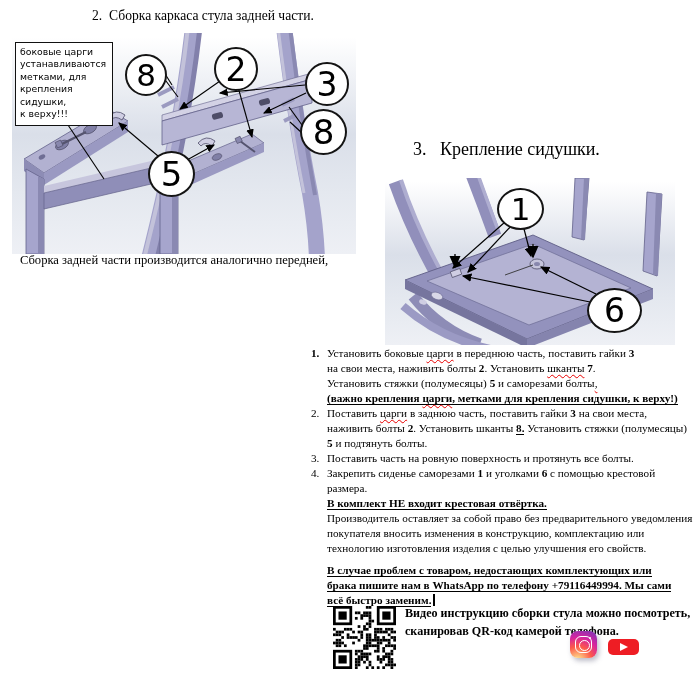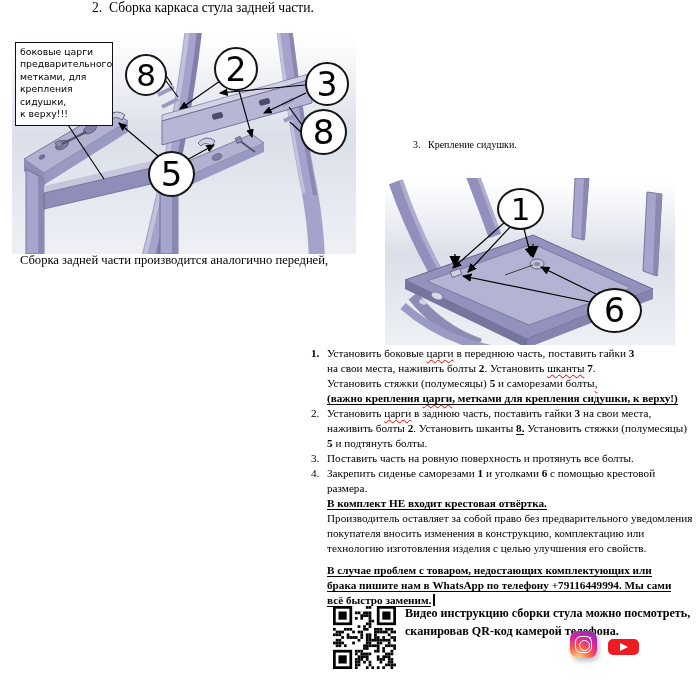--- a/index.html
+++ b/index.html
@@ -1,22 +1,22 @@
 <!DOCTYPE html>
 <html><head>
 <meta charset="utf-8">
 <style>
   html,body{margin:0;padding:0;}
   body{
     width:700px;height:700px;position:relative;background:#ffffff;
     font-family:"Liberation Serif","DejaVu Serif",serif;color:#000;overflow:hidden;
   }
   .abs{position:absolute;}
-  #title2{left:92px;top:0;font-size:13.6px;white-space:pre;}
-  #title3{left:413px;top:139px;font-size:10px;white-space:pre;}
+  #title2{left:92px;top:8px;font-size:13.6px;white-space:pre;}
+  #title3{left:413px;top:139px;font-size:18px;white-space:pre;}
 
   .cadimg{
     position:absolute;overflow:hidden;
     background:linear-gradient(180deg,#ffffff 2%,#dadfe9 46%,#e4e8ef 72%,#eef0f5 100%);
   }
   #img1{left:12px;top:33px;width:344px;height:221px;}
   #img2{left:385px;top:178px;width:290px;height:167px;}
   .cadimg svg{position:absolute;left:0;top:0;}
 
   .balloon{
@@ -122,21 +122,21 @@
       <line x1="226" y1="54" x2="240" y2="104" marker-end="url(#ar1)"></line>
       <line x1="293" y1="52" x2="208" y2="60" marker-end="url(#ar1)"></line>
       <line x1="294" y1="60" x2="252" y2="80" marker-end="url(#ar1)"></line>
       <line x1="290" y1="92" x2="277" y2="74"></line>
       <line x1="290" y1="100" x2="278" y2="89"></line>
       <line x1="146" y1="123" x2="107" y2="90" marker-end="url(#ar1)"></line>
       <line x1="175" y1="127" x2="202" y2="112" marker-end="url(#ar1)"></line>
     </g>
   </svg>
   <div class="callout-box">боковые царги
-предварительного
+устанавливаются
 метками, для
 крепления сидушки,
 к верху!!!</div>
   <div class="balloon" style="left:113px;top:21px;width:38px;height:38px;font-size:31px;">
       <span>8</span>
     </div>
   <div class="balloon" style="left:202px;top:14px;width:40px;height:40px;font-size:33px;">
       <span>2</span>
     </div>
   <div class="balloon" style="left:293px;top:29px;width:40px;height:40px;font-size:33px;">
@@ -205,21 +205,21 @@
   <div class="balloon" style="left:202px;top:110px;width:51px;height:41px;font-size:33px;">
       <span>6</span>
     </div>
 </div>
 
 <div class="abs" id="list">
     <div class="ln"><span class="num b">1.</span><span>Установить боковые </span><span class="w">царги</span><span> в переднюю часть, поставить гайки </span><span class="b">3</span></div>
     <div class="ln"><span>на свои места, наживить болты </span><span class="b">2</span><span>. Установить </span><span class="w">шканты</span><span> </span><span class="b">7</span><span>.</span></div>
     <div class="ln"><span>Установить стяжки (полумесяцы) </span><span class="b">5</span><span> и саморезами болты</span><span class="w">,</span></div>
     <div class="ln"><span class="b u">(важно крепления </span><span class="b u w">царги</span><span class="b u">, метками для крепления сидушки, к верху!)</span></div>
-    <div class="ln"><span class="num">2.</span><span>Установить </span><span class="w">царги</span><span> в заднюю часть, поставить гайки </span><span class="b">3</span><span> на свои места,</span></div>
+    <div class="ln"><span class="num">2.</span><span>Поставить </span><span class="w">царги</span><span> в заднюю часть, поставить гайки </span><span class="b">3</span><span> на свои места,</span></div>
     <div class="ln"><span>наживить болты </span><span class="b">2</span><span>. Установить шканты </span><span class="b u">8.</span><span> Установить стяжки (полумесяцы)</span></div>
     <div class="ln"><span class="b">5</span><span> и подтянуть болты.</span></div>
     <div class="ln"><span class="num">3.</span><span>Поставить часть на ровную поверхность и протянуть все болты.</span></div>
     <div class="ln"><span class="num">4.</span><span> Закрепить сиденье саморезами </span><span class="b">1</span><span> и уголками </span><span class="b">6</span><span> с помощью крестовой</span></div>
     <div class="ln"><span>размера.</span></div>
     <div class="ln"><span class="b u">В комплект НЕ входит крестовая отвёртка.</span></div>
     <div class="ln"><span>Производитель оставляет за собой право без предварительного уведомления</span></div>
     <div class="ln"><span>покупателя вносить изменения в конструкцию, комплектацию или</span></div>
     <div class="ln"><span>технологию изготовления изделия с целью улучшения его свойств.</span></div>
     <div class="ln" style="margin-top: 7px;"><span class="b u">В случае проблем с товаром, недостающих комплектующих или</span></div>

